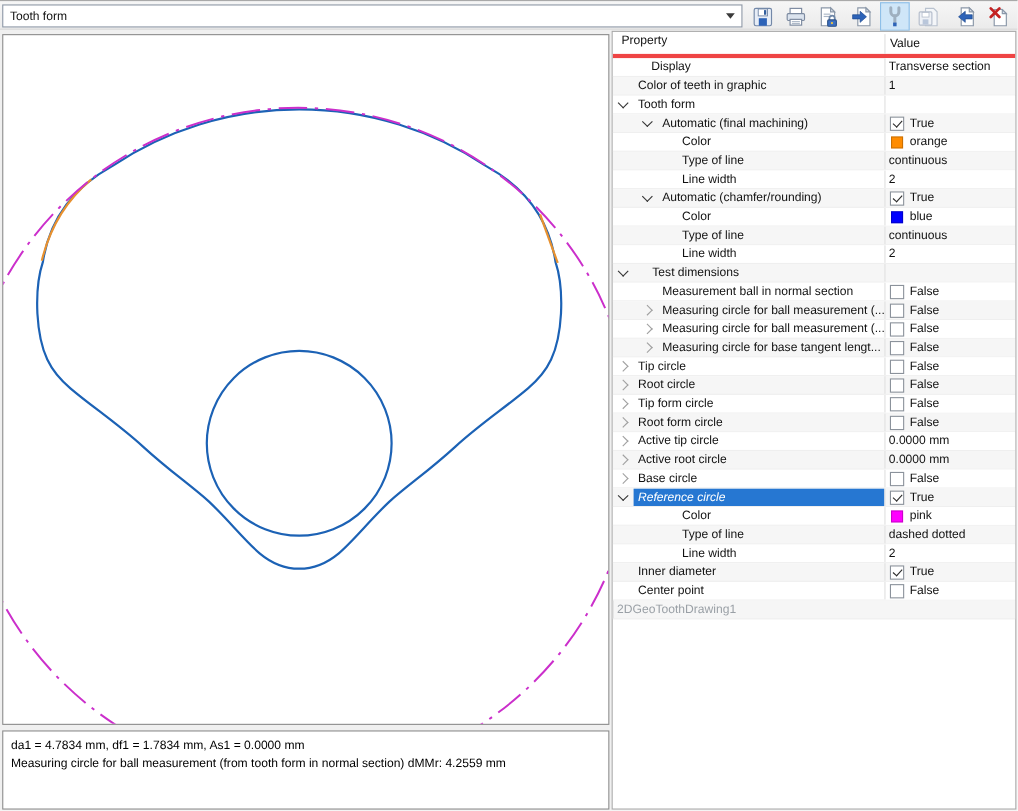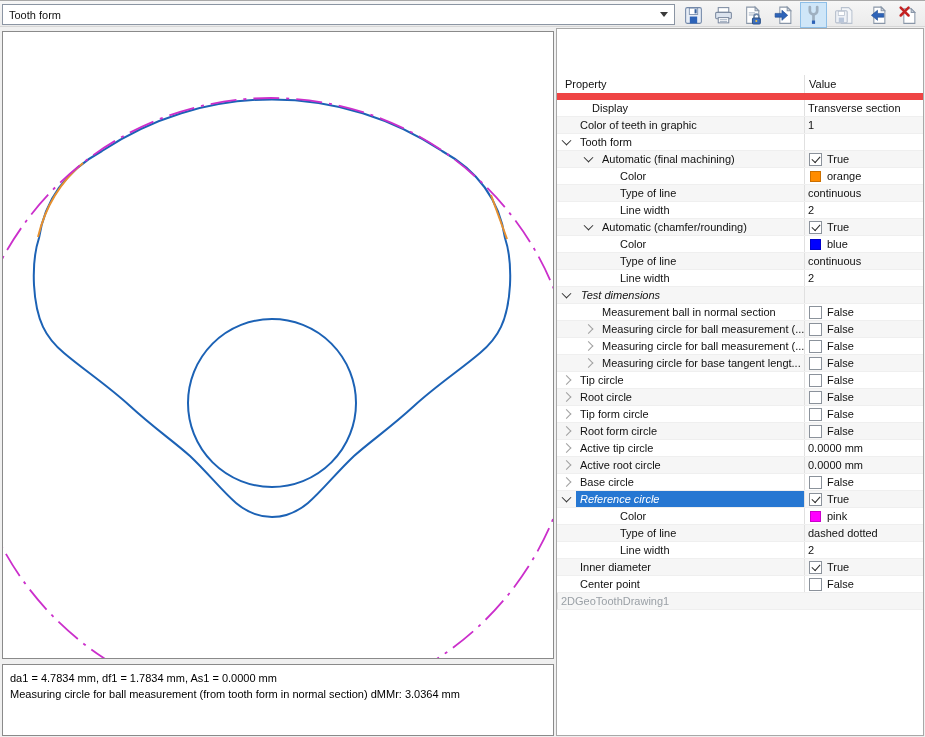--- a/index.html
+++ b/index.html
@@ -49,21 +49,21 @@
     position:absolute;left:2px;top:664px;width:552px;height:72px;
     background:#fff;border:1px solid #8a8a8a;box-sizing:border-box;
     padding:5px 7px;line-height:16px;color:#000;
   }
   
   .proppanel{
     position:absolute;left:556px;top:28px;width:368px;height:708px;
     background:#fff;border:1px solid #a8a8a8;box-sizing:border-box;
     padding-top:2px;overflow:hidden;
   }
-  .phead{display:flex;height:18px;align-items:center;border-bottom:7px solid #ef4444;margin-top:44px;}
+  .phead{display:flex;height:18px;align-items:flex-start;border-bottom:4px solid #ef4444;}
   .phead .hcell1{width:247px;padding-left:8px;box-sizing:border-box;}
   .phead .hcell2{flex:1;border-left:1px solid #e0e0e0;height:100%;display:flex;align-items:center;padding-left:4px;}
   .prow{display:flex;height:17px;box-sizing:border-box;border-bottom:1px solid #efefef;align-items:stretch;background:#fff;}
   .prow.shade{background:#f6f6f6;}
   .plz{width:247px;position:relative;display:flex;align-items:center;overflow:hidden;box-sizing:border-box;}
   .selbg{position:absolute;left:19px;right:0;top:0;bottom:0;background:#2677d2;}
   .prow.selected .plabel{color:#fff;position:relative;}
   .plabel{white-space:nowrap;position:relative;}
   .prow.muted .plabel,.prow.muted .vtext{color:#9aa0a6;}
   .pvz{flex:1;display:flex;align-items:center;border-left:1px solid #e0e0e0;padding-left:3px;background:inherit;overflow:hidden;}
@@ -182,21 +182,21 @@
     <path d="M 488 162 L 504 206" fill="none" stroke-width="2" stroke="#e8912f"></path>
 
     <circle cx="269" cy="370" r="84" fill="none" stroke-width="2" stroke="#1c62b5"></circle>
 
     <circle cx="268" cy="370" r="305" fill="none" stroke-width="1.8" stroke-dasharray="26 7 3 7" stroke="#cb2fcb"></circle>
   </svg>
 </div>
 
 <div class="statusbox">
   <div>da1 = 4.7834 mm, df1 = 1.7834 mm, As1 = 0.0000 mm</div>
-  <div>Measuring circle for ball measurement (from tooth form in normal section) dMMr: 3.0364 mm</div>
+  <div>Measuring circle for ball measurement (from tooth form in normal section) dMMr: 4.2559 mm</div>
 </div>
 
 <div class="proppanel">
   <div class="phead">
     <div class="hcell1">Property</div>
     <div class="hcell2">Value</div>
   </div>
   <div>
       <div class="prow">
         <div class="plz">
@@ -291,21 +291,21 @@
         <div class="plz">
           <span class="plabel" style="margin-left: 63px;">Line width</span>
         </div>
         <div class="pvz">
           <span class="vtext">2</span>
         </div>
       </div>
       <div class="prow shade">
         <div class="plz">
           <span class="chev open" style="left: 6px;"></span>
-          <span class="plabel" style="margin-left: 24px; font-style: italic;">Test dimensions</span>
+          <span class="plabel" style="margin-left: 36px;">Test dimensions</span>
         </div>
         <div class="pvz"></div>
       </div>
       <div class="prow">
         <div class="plz">
           <span class="plabel" style="margin-left: 45px;">Measurement ball in normal section</span>
         </div>
         <div class="pvz">
           <span class="cbox"></span>
           <span class="vtext">False</span>

